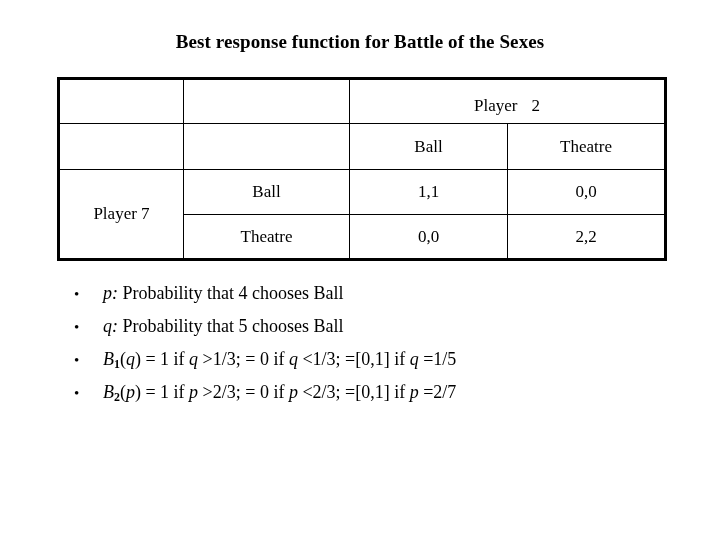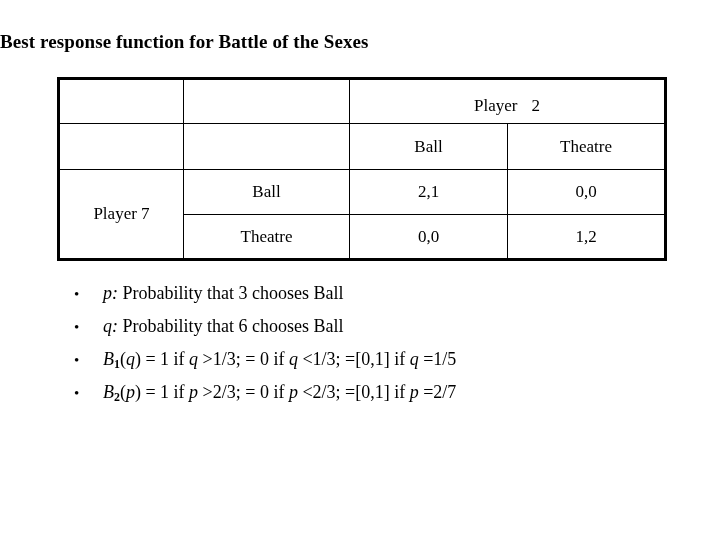--- a/index.html
+++ b/index.html
@@ -15,21 +15,21 @@
     overflow: hidden;
     position: relative;
   }
 
   
   .slide-title {
     position: absolute;
     left: 0;
     top: 30px;
     width: 720px;
-    text-align: left;
+    text-align: center;
     font-size: 19px;
     font-weight: bold;
     letter-spacing: 0.1px;
     line-height: 24px;
     white-space: nowrap;
   }
 
   
   .matrix-wrap {
     position: absolute;
@@ -122,42 +122,42 @@
       </tr>
       <tr class="row-subhead">
         <td class="col-pl1"></td>
         <td class="col-act1"></td>
         <td class="col-ball">Ball</td>
         <td class="col-thea">Theatre</td>
       </tr>
       <tr class="row-body">
         <td class="col-pl1 player1-label" rowspan="2">Player 7</td>
         <td class="col-act1">Ball</td>
-        <td class="col-ball">2,1</td>
+        <td class="col-ball">1,1</td>
         <td class="col-thea">0,0</td>
       </tr>
       <tr class="row-body">
         <td class="col-act1">Theatre</td>
         <td class="col-ball">0,0</td>
-        <td class="col-thea">1,2</td>
+        <td class="col-thea">2,2</td>
       </tr>
     </tbody>
   </table>
 </div>
 
 <div class="bullets">
 
   <div class="bullet-row">
     <span class="bullet-dot">•</span>
-    <span class="bullet-text"><span class="it">p:</span><span> Probability that 3 chooses Ball</span></span>
+    <span class="bullet-text"><span class="it">p:</span><span> Probability that 4 chooses Ball</span></span>
   </div>
 
   <div class="bullet-row">
     <span class="bullet-dot">•</span>
-    <span class="bullet-text"><span class="it">q:</span><span> Probability that 6 chooses Ball</span></span>
+    <span class="bullet-text"><span class="it">q:</span><span> Probability that 5 chooses Ball</span></span>
   </div>
 
   <div class="bullet-row">
     <span class="bullet-dot">•</span>
     <span class="bullet-text"><span class="it">B</span><sub>1</sub><span>(</span><span class="it">q</span><span>) = 1 if </span><span class="it">q</span><span> &gt;1/3; = 0 if </span><span class="it">q</span><span> &lt;1/3; =[0,1] if </span><span class="it">q</span><span> =1/5</span></span>
   </div>
 
   <div class="bullet-row">
     <span class="bullet-dot">•</span>
     <span class="bullet-text"><span class="it">B</span><sub>2</sub><span>(</span><span class="it">p</span><span>) = 1 if </span><span class="it">p</span><span> &gt;2/3; = 0 if </span><span class="it">p</span><span> &lt;2/3; =[0,1] if </span><span class="it">p</span><span> =2/7</span></span>

